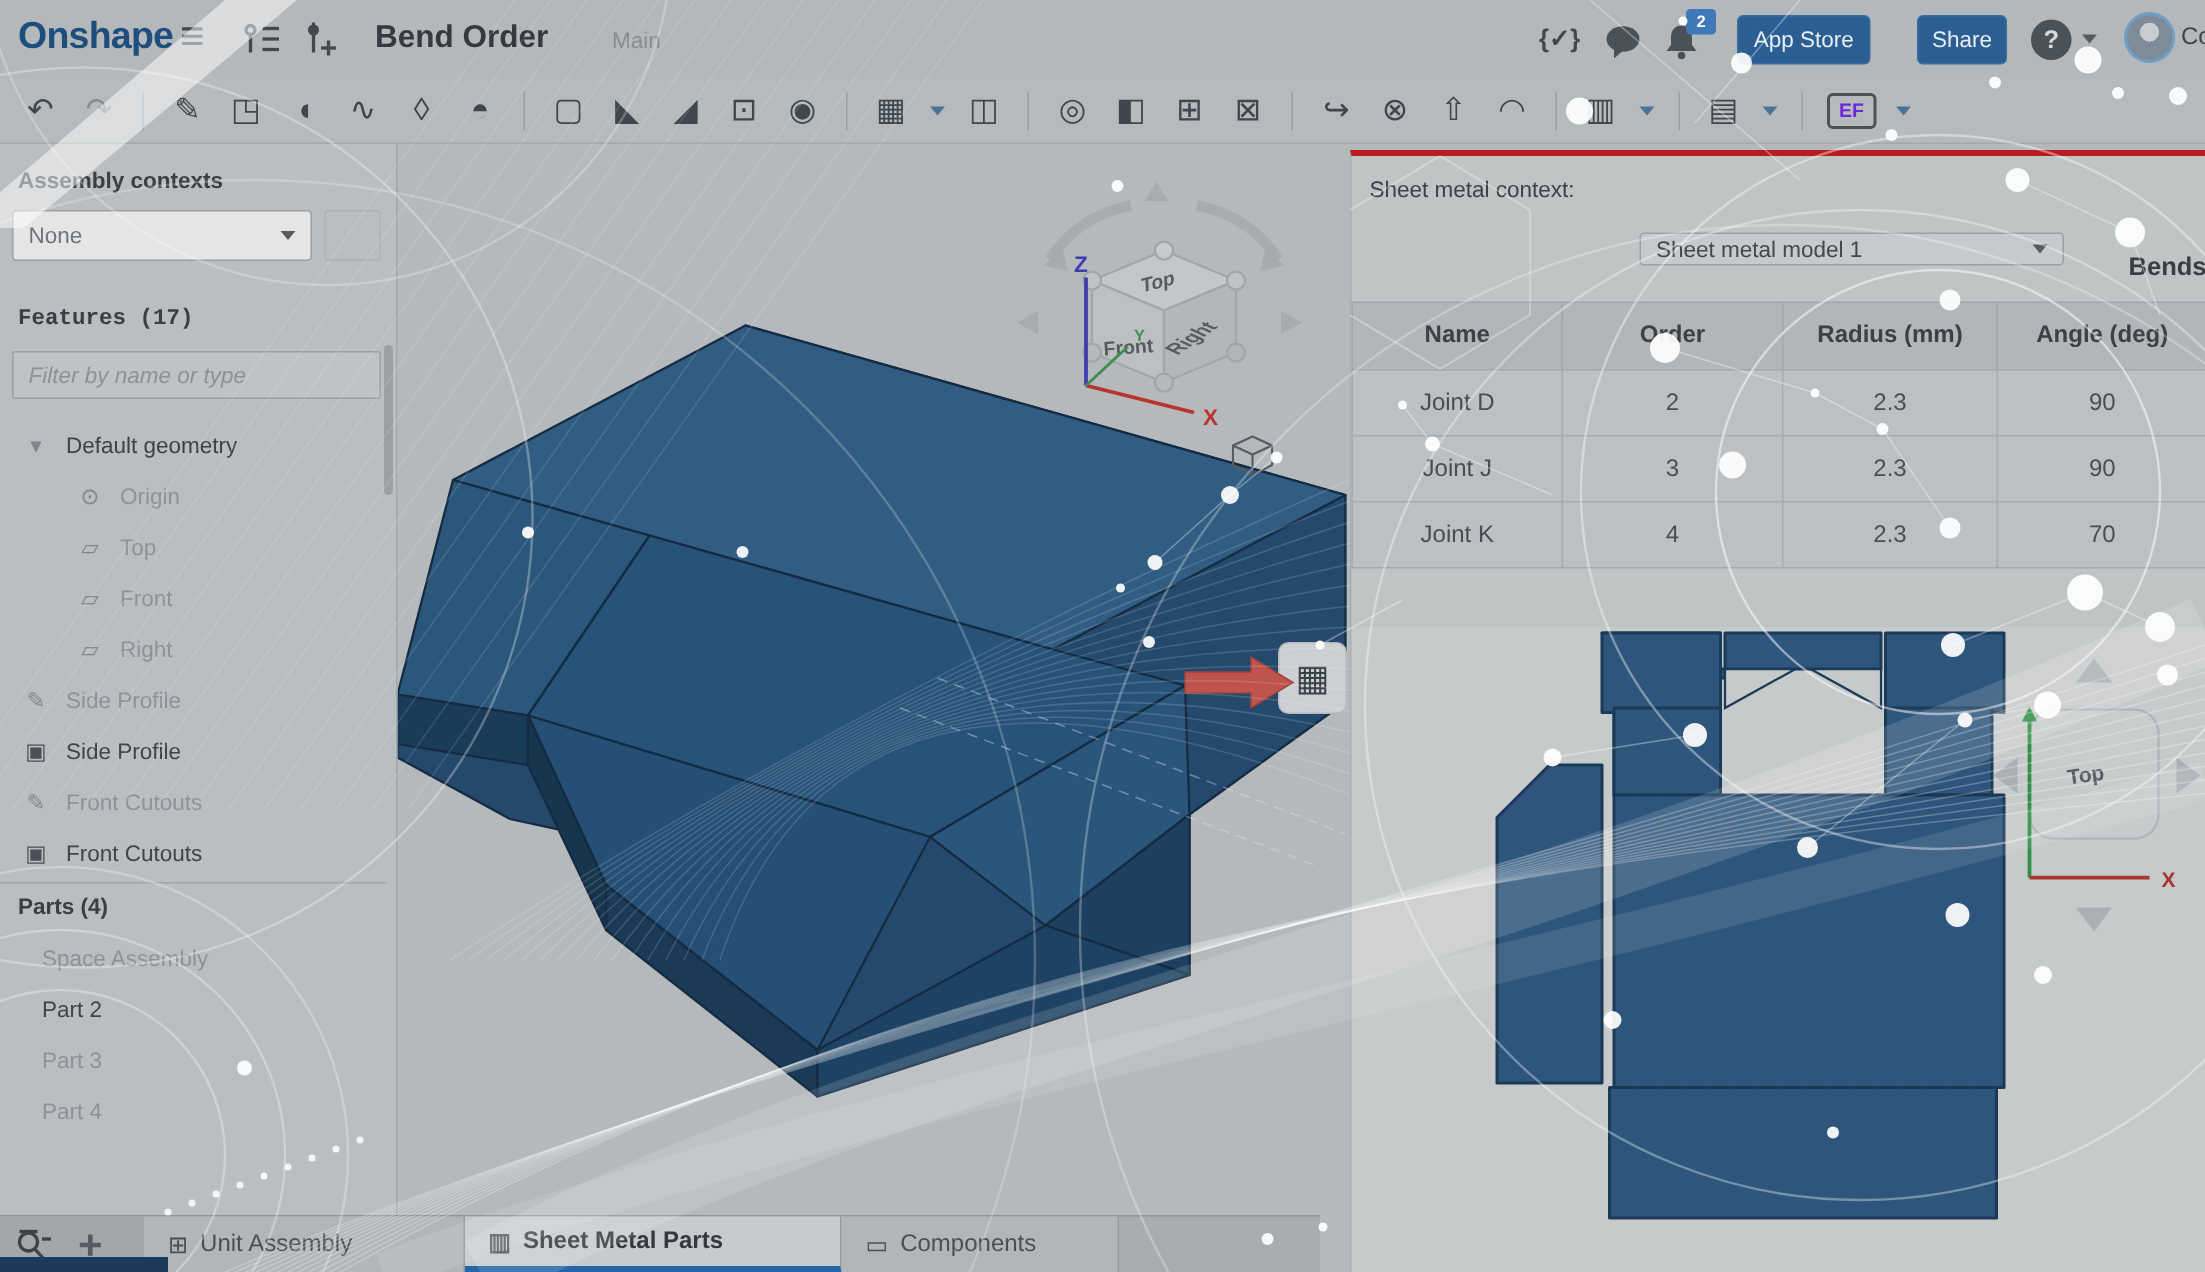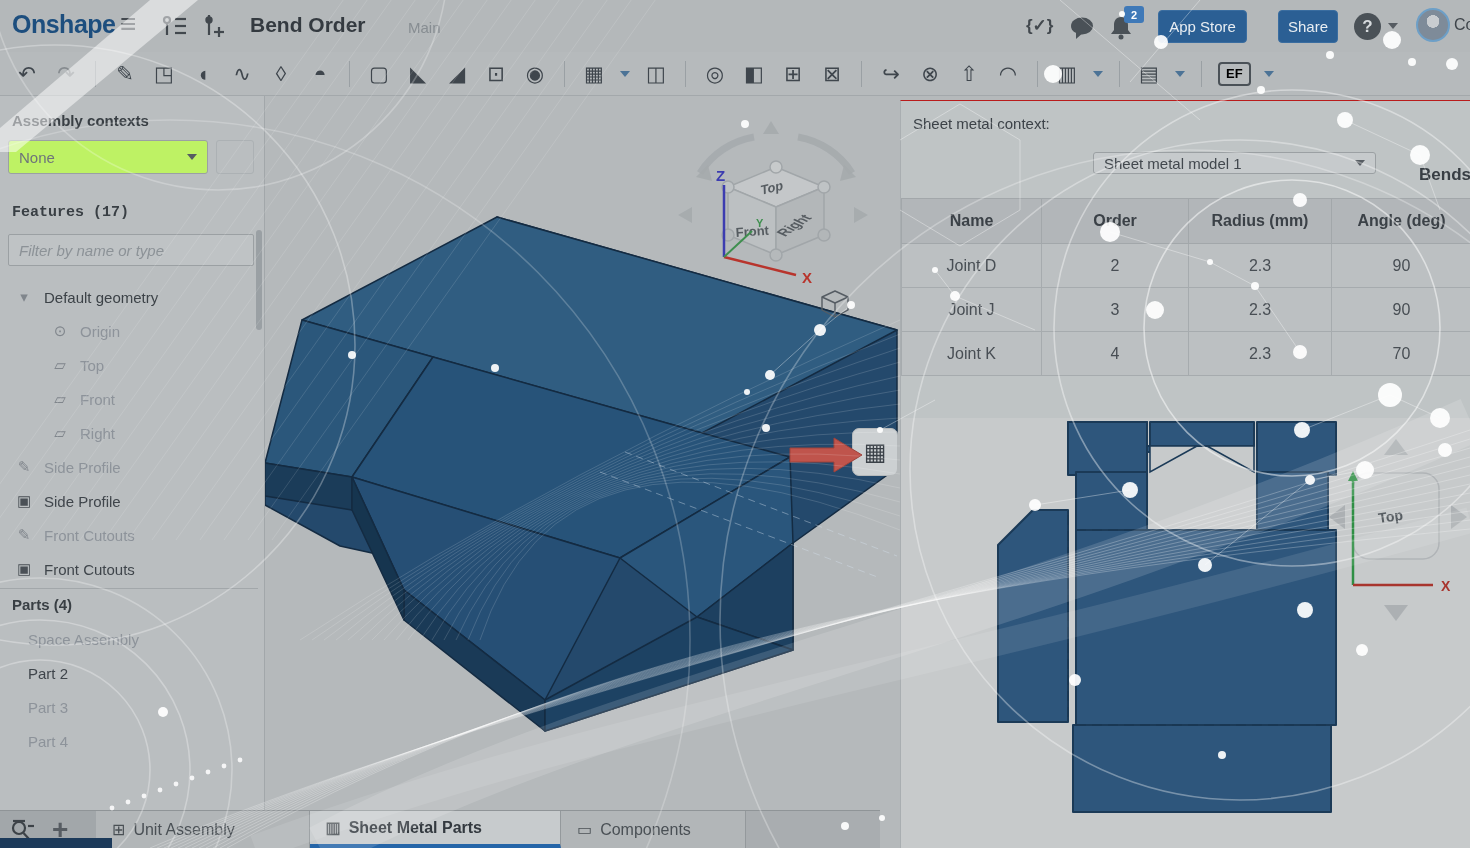--- a/index.html
+++ b/index.html
@@ -24,44 +24,44 @@
            border-top:6px solid #4c7396; display:inline-block; }
   .caret.dark { border-top-color:#565c62; }
   .avatar { width:34px; height:34px; border-radius:50%; background:radial-gradient(circle at 50% 38%, #c8ccd0 0 26%, #7e8b99 27% 100%); border:2px solid #6d9fc7; }
 
   
   #toolbar { left:0; top:52px; width:1470px; height:44px; background:#b6babc; border-bottom:1px solid #a3a8ab;
              display:flex; align-items:center; gap:13px; padding-left:14px; z-index:20; }
   .tbi { font-size:21px; color:#3f464d; width:26px; text-align:center; line-height:26px; cursor:pointer; }
   .tbi.muted { opacity:.4; }
   .tbsep { width:1px; height:26px; background:#9aa0a4; margin:0 3px; }
-  .ef-box { border:2px solid #4a5157; color:#000000; font-size:13px; font-weight:bold; border-radius:4px;
+  .ef-box { border:2px solid #4a5157; color:#6d28d9; font-size:13px; font-weight:bold; border-radius:4px;
             padding:3px 6px; line-height:14px; cursor:pointer; }
 
   
   #left-panel { left:0; top:96px; width:265px; height:714px; background:rgba(186,190,192,.96);
                 border-right:1px solid #a2a7aa; z-index:15; }
   .panel-h { font-size:15px; font-weight:bold; color:#393f44; }
-  .dropdown { background:#bef264; border:1px solid #9ba0a3; border-radius:3px; display:flex;
+  .dropdown { background:#e5e5e5; border:1px solid #9ba0a3; border-radius:3px; display:flex;
               align-items:center; justify-content:space-between; padding:0 10px; cursor:pointer; }
   .dd-text { font-size:15px; color:#6e747a; }
   input.filter { background:#bfc3c5; border:1px solid #9ba0a3; border-radius:2px; font-family:"Liberation Sans",sans-serif;
                  font-size:15px; font-style:italic; color:#5c6268; padding:0 10px; outline:none; }
   input.filter::placeholder { color:#8c9297; font-style:italic; }
   .tree-row { height:34px; display:flex; align-items:center; gap:10px; padding-left:14px; font-size:15px; cursor:pointer; }
   .tree-row .ticon { width:20px; text-align:center; font-size:15px; color:#80868c; }
   .tree-row.normal { color:#3f454b; } .tree-row.normal .ticon { color:#4a5056; }
   .tree-row.muted { color:#8d939a; }
   .tree-row.group { color:#3c4247; }
   .divider { height:1px; background:#a2a7aa; margin:4px 0; }
   .scrollthumb { width:6px; border-radius:3px; background:#9aa0a4; }
 
   
   #bends-panel { left:900px; top:100px; width:570px; height:318px; background:rgba(192,196,198,.92);
-                 border-left:1px solid #a9aeb1; border-top:1px solid #b91c1c; z-index:15; }
+                 border-left:1px solid #a9aeb1; border-top:4px solid #b91c1c; z-index:15; }
   .ctx-label { font-size:15px; color:#3c4248; }
   .tbl { border-collapse:collapse; width:570px; table-layout:fixed; }
   .tbl th { height:45px; background:#b2b6b9; font-size:16px; color:#3b4147; border:1px solid #a2a7aa; font-weight:bold; }
   .tbl td { height:44px; background:#bcc0c2; font-size:16px; color:#484e54; border:1px solid #a6abae; text-align:center; }
 
   
   #flat-viewport { left:900px; top:418px; width:570px; height:430px; background:#c7cacb; border-left:1px solid #a9aeb1; z-index:14; }
 
   
   #tabbar { left:0; top:810px; width:880px; height:38px; background:#a9adb0; border-top:1px solid #8f9497;

